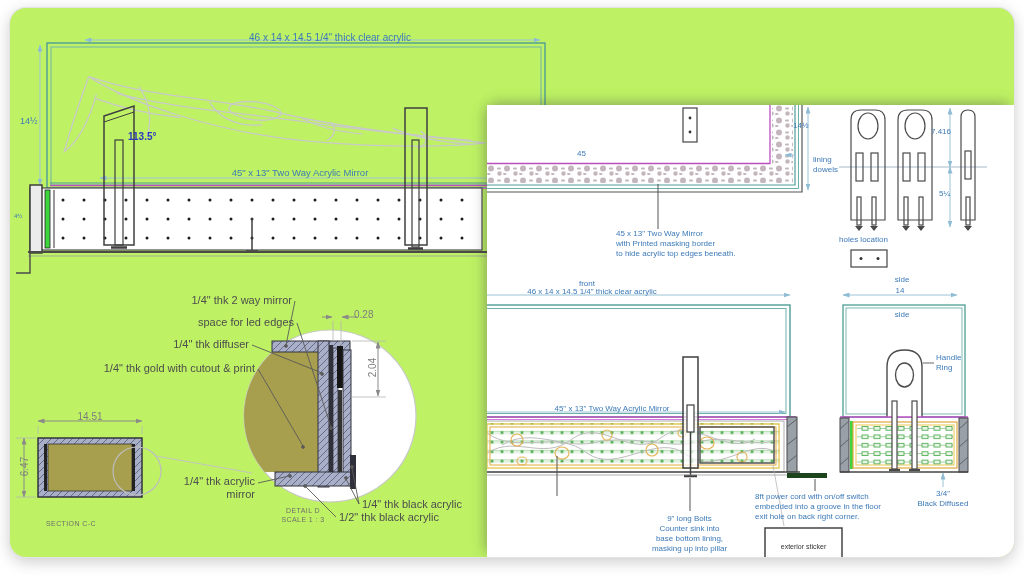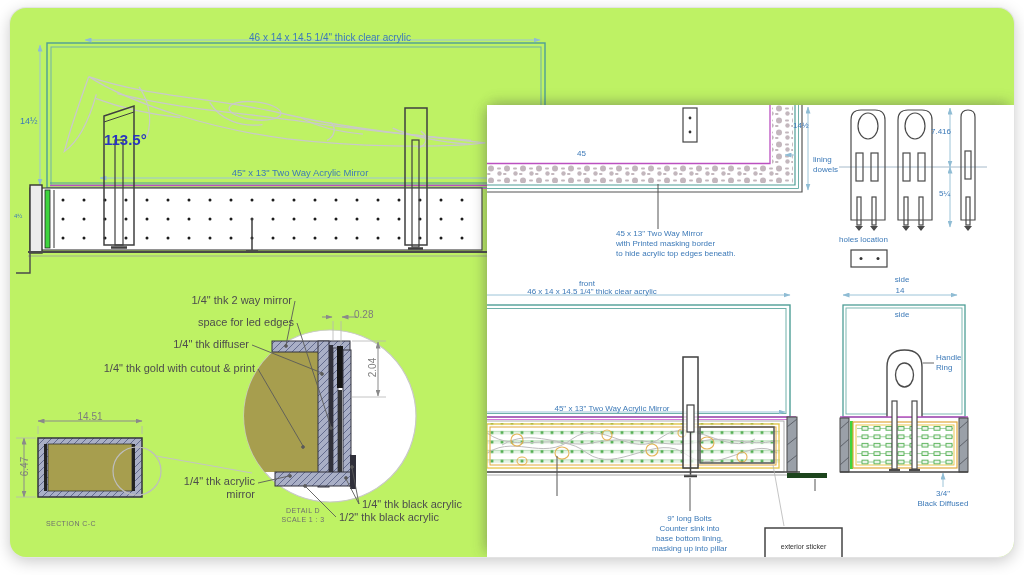--- a/index.html
+++ b/index.html
@@ -7,21 +7,21 @@
   .card{position:absolute;left:10px;top:8px;width:1004px;height:549px;background:#bef264;
     border-radius:16px;box-shadow:0 0 0 1px #e3e3e3,0 4px 16px rgba(0,0,0,.22);overflow:hidden;}
   .pg{position:absolute;left:-10px;top:-8px;width:1024px;height:575px;}
   .abs{position:absolute;left:0;top:0;}
   .panel{position:absolute;left:477px;top:97px;width:527px;height:452px;background:#fff;
     box-shadow:-7px 0 12px -4px rgba(70,70,70,.30),0 -7px 12px -4px rgba(70,70,70,.30);}
   .lb{position:absolute;white-space:nowrap;}
   .bl{font-size:8px;line-height:10px;color:#3d7ab8;}          
   .bm{font-size:9px;line-height:11px;color:#3d7ab8;}          
   .bt{font-size:10px;line-height:12px;color:#3d7ab8;}         
-  .nv{font-size:15px;font-weight:bold;color:#2a35c0;}          
+  .nv{font-size:10px;font-weight:bold;color:#2a35c0;padding-left:24px;}          
   .gl{font-size:11px;line-height:13px;color:#4d4d4d;}         
   .gd{font-size:10px;color:#7d7d7d;}                          
   .gs{font-size:7px;color:#6e6e6e;letter-spacing:.4px;}       
   .c{text-align:center;}
   .r{text-align:right;}
   .rot{transform:rotate(-90deg);transform-origin:center;}
 </style>
 </head>
 <body>
 
@@ -371,15 +371,20 @@
       <div>3/4"</div>
       <div>Black Diffused</div>
     </div>
 
     <div class="lb bl c" style="left:150px;top:409px;width:105px">
       <div>9" long Bolts</div>
       <div>Counter sink into</div>
       <div>base bottom lining,</div>
       <div>masking up into pillar</div>
     </div>
+    <div class="lb bl" style="left:268px;top:387px">
+      <div>8ft power cord with on/off switch</div>
+      <div>embedded into a groove in the floor</div>
+      <div>exit hole on back right corner.</div>
+    </div>
     <div class="lb c" style="left:278px;top:423px;width:77px;height:37px;line-height:37px;font-size:7px;color:#333">exterior sticker</div>
   </div>
 </div>
 
 </body></html>

